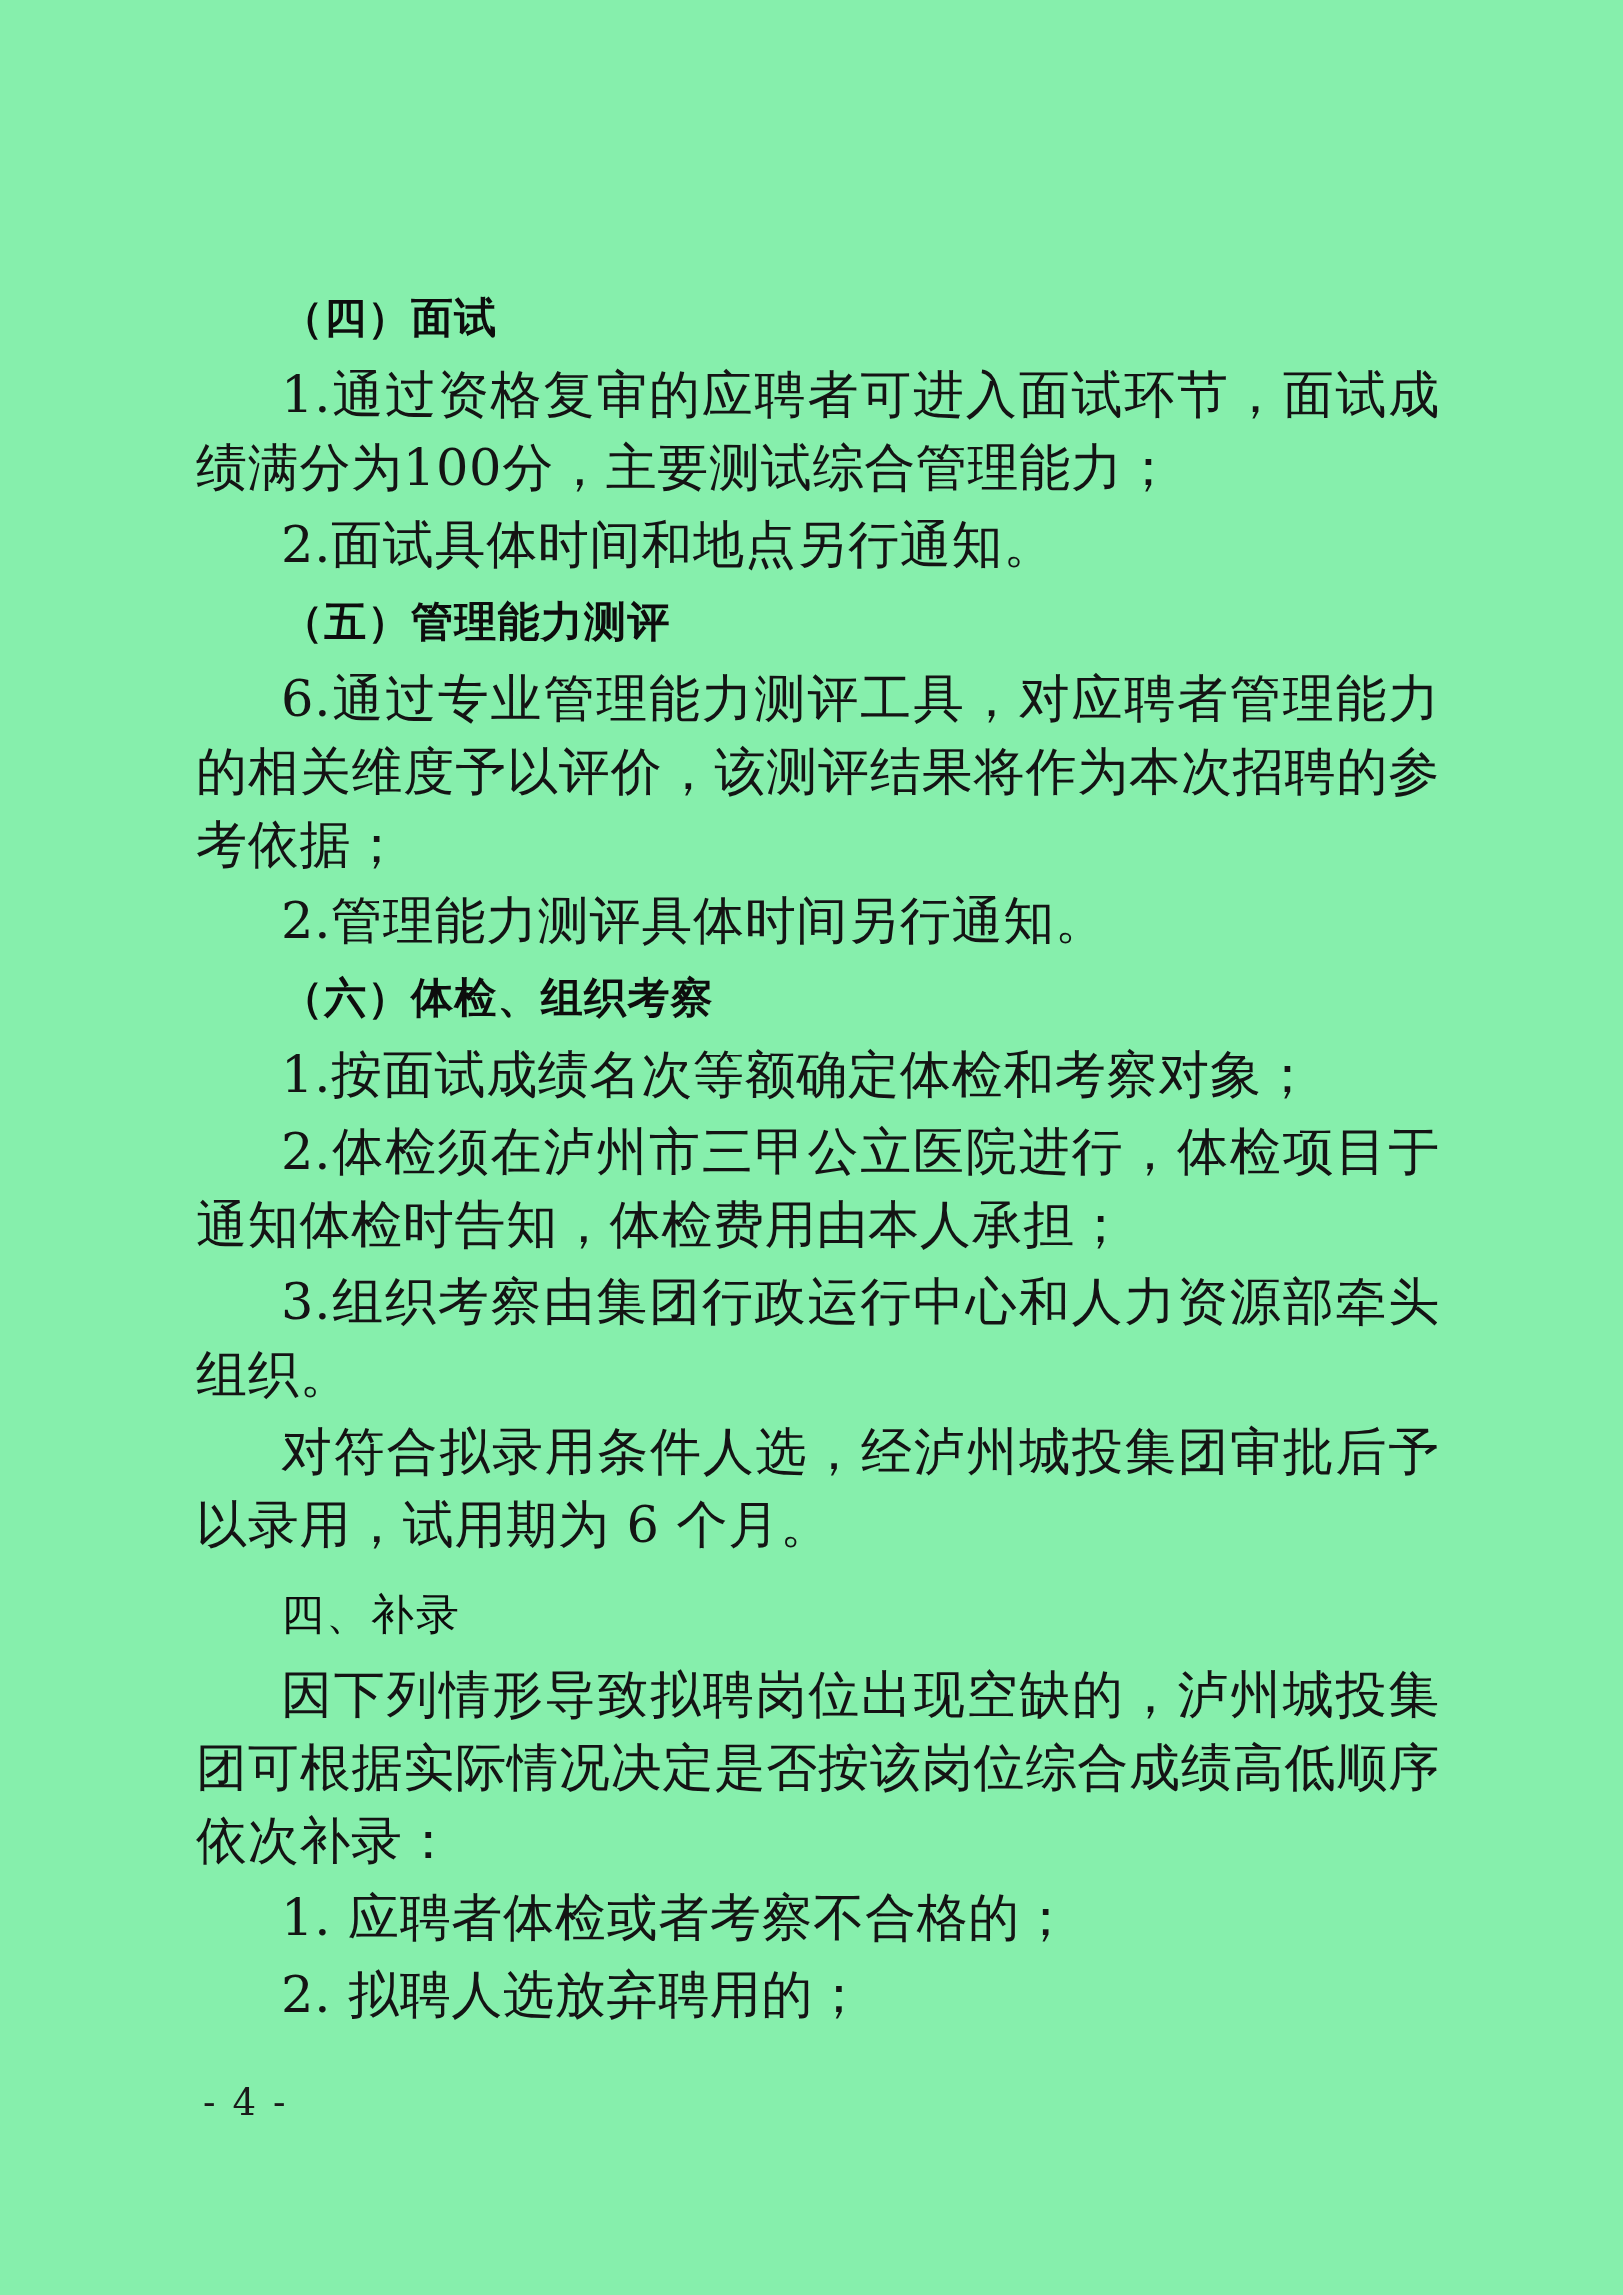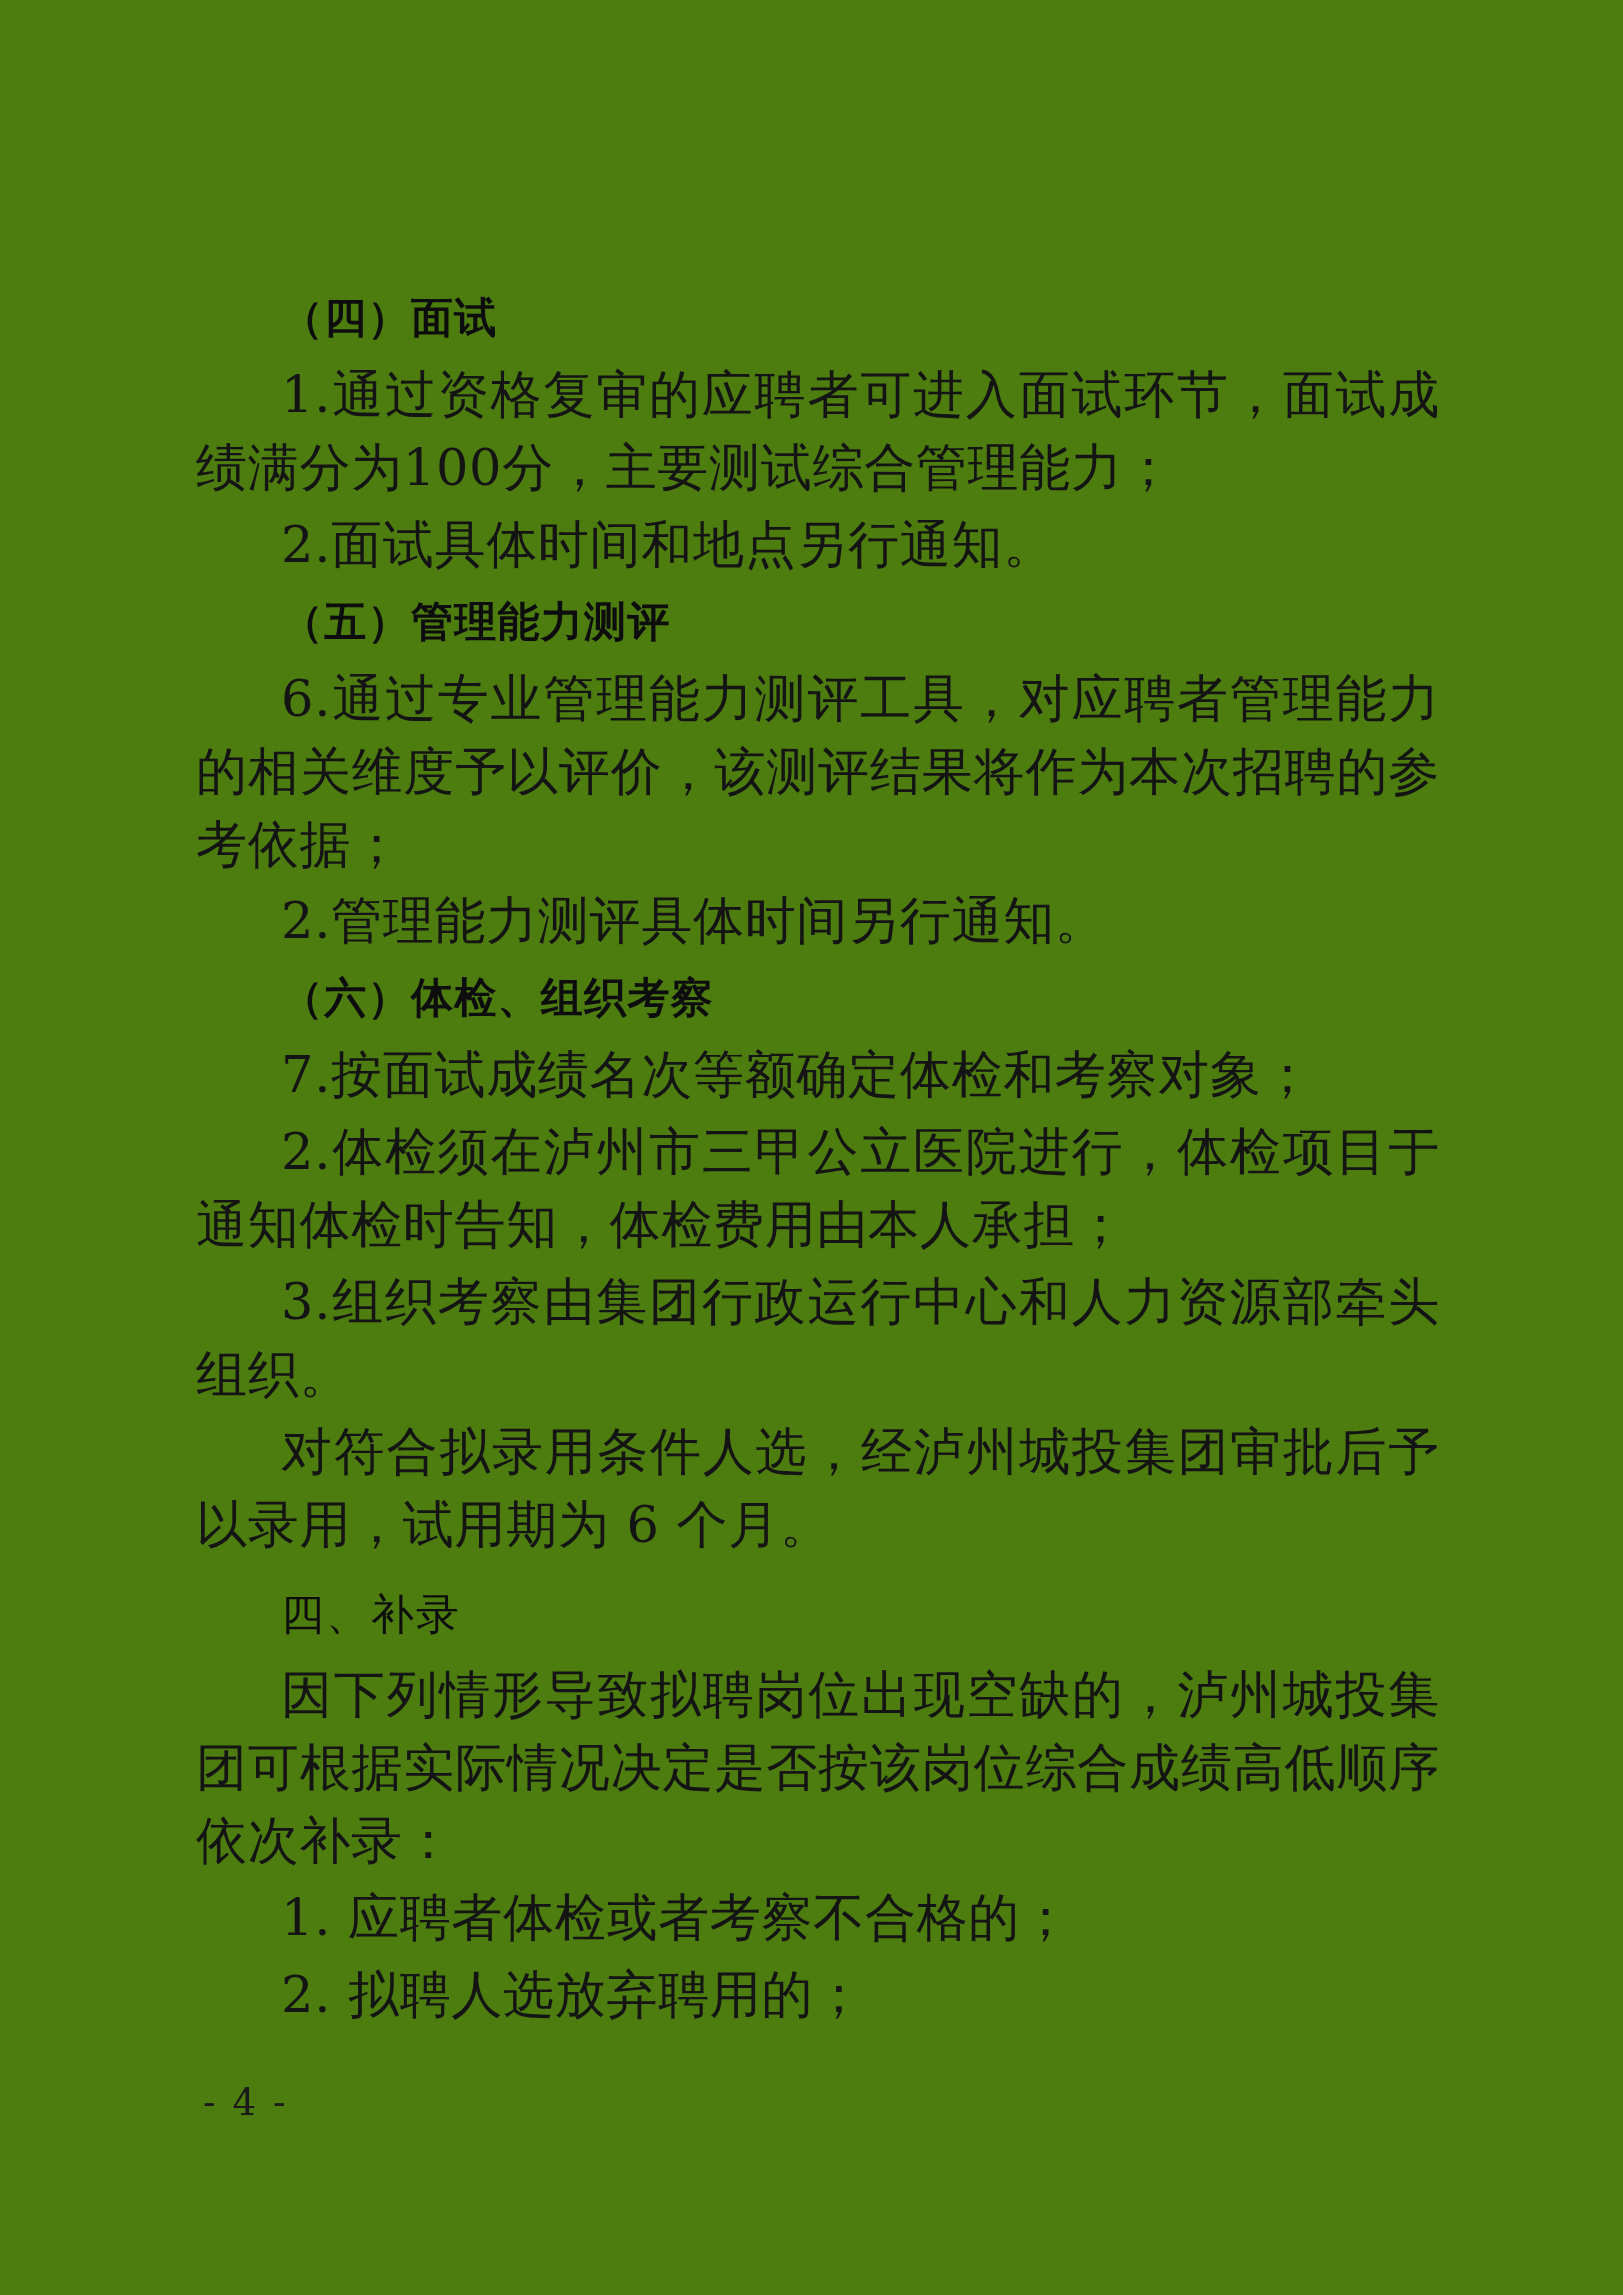--- a/index.html
+++ b/index.html
@@ -14,21 +14,21 @@
     color: #111111;
     position: relative;
     overflow: hidden;
   }
   .page {
     position: absolute;
     top: 0;
     left: 0;
     width: 1623px;
     height: 2295px;
-    background: #4d7c0f;
+    background: #86efac;
   }
   .content {
     position: absolute;
     left: 196px;
     top: 281px;
     width: 1244px;
   }
   .p {
     font-size: 51px;
     line-height: 73px;
@@ -79,21 +79,21 @@
 
     <div class="heading">（四）面试</div>
     <div class="p indent">1.通过资格复审的应聘者可进入面试环节，面试成绩满分为100分，主要测试综合管理能力；</div>
     <div class="p indent">2.面试具体时间和地点另行通知。</div>
 
     <div class="heading">（五）管理能力测评</div>
     <div class="p indent">6.通过专业管理能力测评工具，对应聘者管理能力的相关维度予以评价，该测评结果将作为本次招聘的参考依据；</div>
     <div class="p indent">2.管理能力测评具体时间另行通知。</div>
 
     <div class="heading">（六）体检、组织考察</div>
-    <div class="p indent">7.按面试成绩名次等额确定体检和考察对象；</div>
+    <div class="p indent">1.按面试成绩名次等额确定体检和考察对象；</div>
     <div class="p indent">2.体检须在泸州市三甲公立医院进行，体检项目于通知体检时告知，体检费用由本人承担；</div>
     <div class="p indent">3.组织考察由集团行政运行中心和人力资源部牵头组织。</div>
 
     <div class="p indent">对符合拟录用条件人选，经泸州城投集团审批后予以录用，试用期为 6 个月。</div>
 
     <div class="section-heading">四、补录</div>
     <div class="p indent">因下列情形导致拟聘岗位出现空缺的，泸州城投集团可根据实际情况决定是否按该岗位综合成绩高低顺序依次补录：</div>
     <div class="p indent">1. 应聘者体检或者考察不合格的；</div>
     <div class="p indent">2. 拟聘人选放弃聘用的；</div>
 

